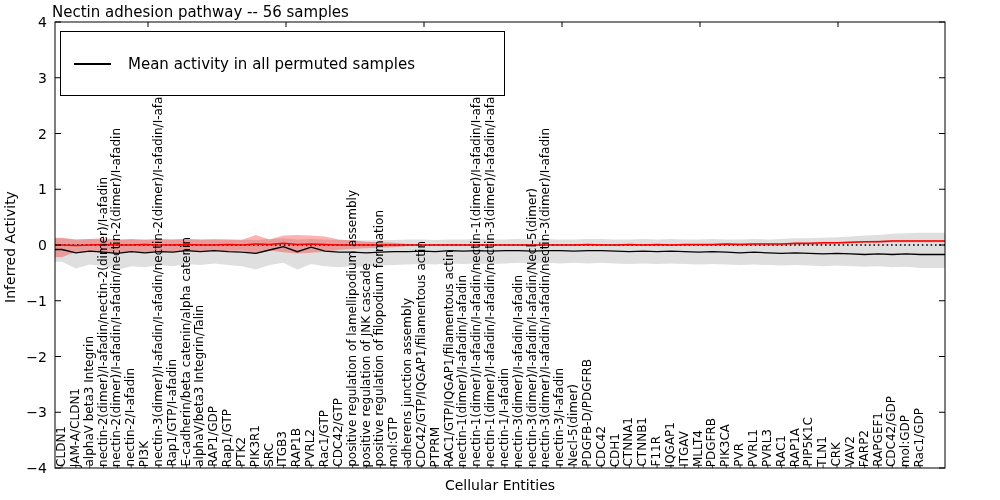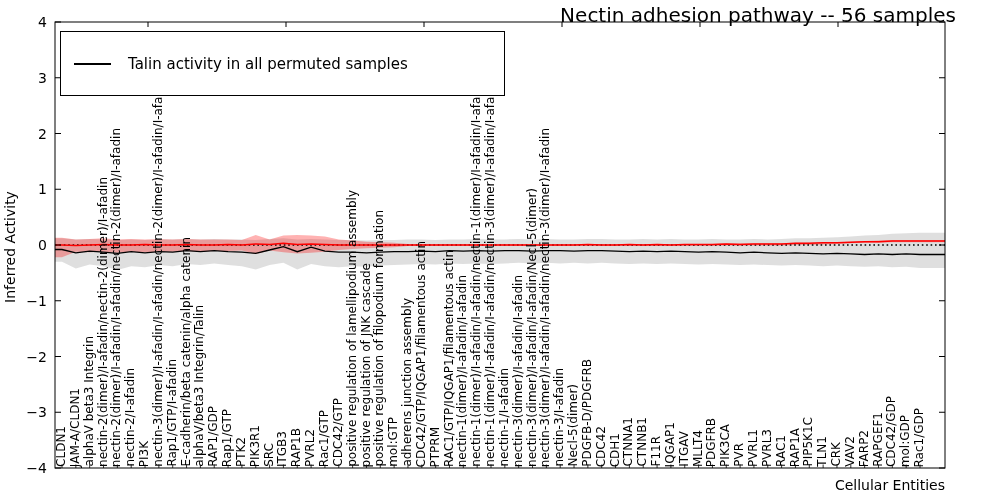--- a/index.html
+++ b/index.html
@@ -1,29 +1,29 @@
 <!DOCTYPE html>
 <html><head>
 <meta charset="utf-8">
 <style>
   html,body{margin:0;padding:0;background:#ffffff;}
   .figure{
     position:relative;width:1000px;height:500px;background:#ffffff;
     overflow:hidden;font-family:"DejaVu Sans","Liberation Sans",sans-serif;color:#000;
   }
   .title{
-    position:absolute;top:3px;left:66px;width:890px;text-align:right;
-    font-size:20px;z-index:4;white-space:nowrap;
+    position:absolute;top:3px;left:52px;width:890px;text-align:left;
+    font-size:15px;z-index:4;white-space:nowrap;
   }
   .ylabel{
     position:absolute;top:237px;left:-88px;width:200px;height:20px;text-align:center;
     font-size:14px;transform:rotate(-90deg);z-index:4;
   }
   .xlabel{
-    position:absolute;top:477px;left:55px;width:890px;text-align:right;
+    position:absolute;top:477px;left:55px;width:890px;text-align:center;
     font-size:14px;z-index:4;
   }
   #plot-svg{position:absolute;top:0;left:0;z-index:1;}
   #xticklabels{position:absolute;top:0;left:0;width:1000px;height:500px;z-index:2;pointer-events:none;}
   .xticklabel{
     position:absolute;bottom:33px;writing-mode:vertical-rl;transform:rotate(180deg);
     font-size:12px;line-height:13px;white-space:nowrap;color:#000;
   }
   .legend{
     position:absolute;left:60px;top:31px;width:443px;height:63px;
@@ -210,17 +210,17 @@
       <div class="xticklabel" style="left: 913px;">Rac1/GDP</div>
     </div>
 
   <div class="title">Nectin adhesion pathway -- 56 samples</div>
   <div class="ylabel">Inferred Activity</div>
   <div class="xlabel">Cellular Entities</div>
 
   <div class="legend">
     <div class="legend-entry">
       <span class="legend-line" style="border-top-color: rgb(0, 0, 0);"></span>
-      <span>Talin activity in all permuted samples</span>
+      <span>Mean activity in all permuted samples</span>
     </div>
   </div>
 
 </div>
 
 </body></html>

